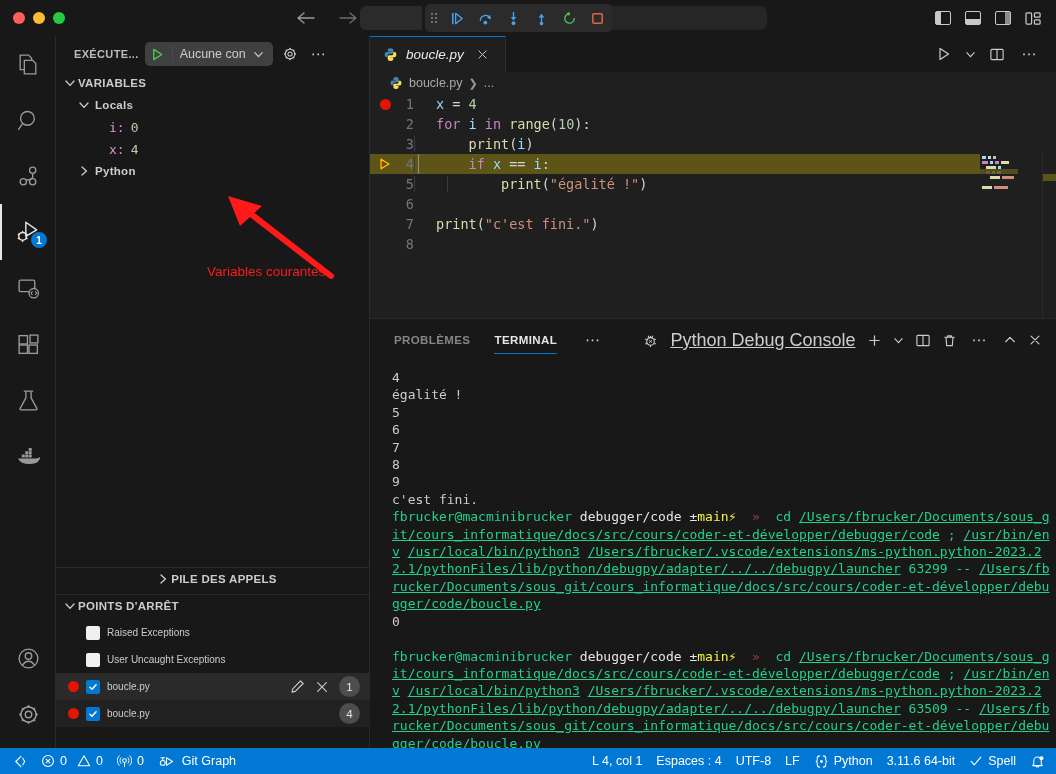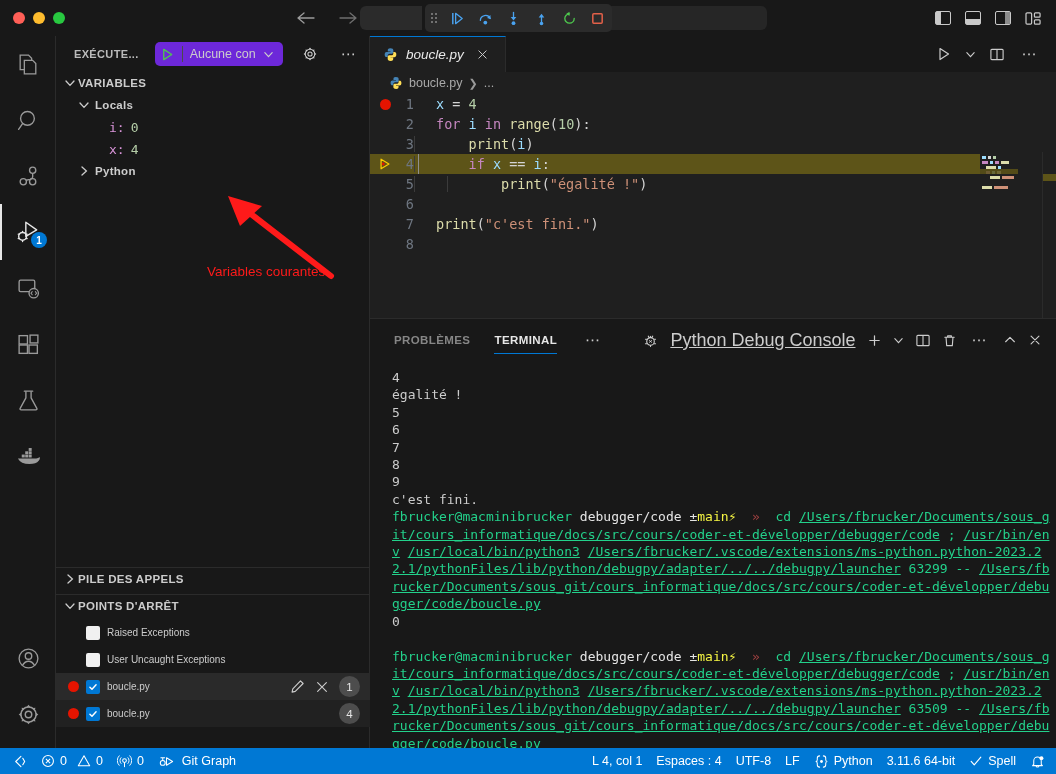--- a/index.html
+++ b/index.html
@@ -58,25 +58,25 @@
     display:flex; align-items:center; justify-content:center; padding: 0 4px; font-weight: 600;
   }
   .act-bottom { position: absolute; bottom: 6px; left: 0; width: 56px; }
 
   
   .sidebar {
     position: absolute; left: 56px; top: 36px; width: 314px; height: 712px;
     background: #181818; border-right: 1px solid #2b2b2b;
   }
   .sb-header {
-    height: 36px; display: flex; align-items: center; padding: 0 4px 0 18px; gap: 16px;
+    height: 36px; display: flex; align-items: center; padding: 0 4px 0 18px; gap: 6px;
   }
   .sb-title { color:#bbbbbb; font-size: 11px; font-weight: 700; letter-spacing: .35px; }
   .cfg-select {
-    display: flex; align-items: center; height: 24px; background: #6d28d9;
+    display: flex; align-items: center; height: 24px; background: #404040;
     border-radius: 5px; padding: 0 7px 0 5px; gap: 7px; cursor: pointer; min-width: 128px;
   }
   .cfg-sep { width:1px; height: 16px; background: #4b4b4b; }
   .cfg-label { color: #cccccc; font-size: 12.5px; }
   .sb-icon-btn { width: 22px; height: 22px; display:flex; align-items:center; justify-content:center; cursor:pointer; }
   .sb-dots { color:#cccccc; font-size: 15px; letter-spacing: 1.5px; line-height: 0.4; cursor:pointer; padding: 0 4px; }
 
   .sec-head {
     display:flex; align-items:center; height: 22px; gap: 0; padding-left: 6px; cursor:pointer;
     border-top: 1px solid #2b2b2b;
@@ -396,21 +396,21 @@
       </span>
       <span class="vlabel" style="margin-left:3px;">Python</span>
     </div>
 
     <svg style="position:absolute; left:110px; top:110px; pointer-events:none;" width="180" height="160" viewBox="0 0 180 160">
       <path d="M165 130 L72 58" stroke="#ff1a1a" stroke-width="6" stroke-linecap="round"></path>
       <path d="M62 50 L96 60 L74 80 Z" fill="#ff1a1a"></path>
     </svg>
 
 
-    <div class="sec-head" style="position:absolute; left:0; top:531px; width:314px;">
+    <div class="sec-head" style="position:absolute; left:0; top:531px; width:314px;justify-content:center;">
       <span class="chev">
         <svg width="12" height="12" viewBox="0 0 12 12">
             <path d="M4 2 L8.4 6 L4 10" stroke="#cccccc" stroke-width="1.3" fill="none" stroke-linecap="round"></path>
           </svg>
       </span>
       <span class="sec-title">PILE DES APPELS</span>
     </div>
 
     <div class="sec-head" style="position:absolute; left:0; top:558px; width:314px;">
       <span class="chev">

